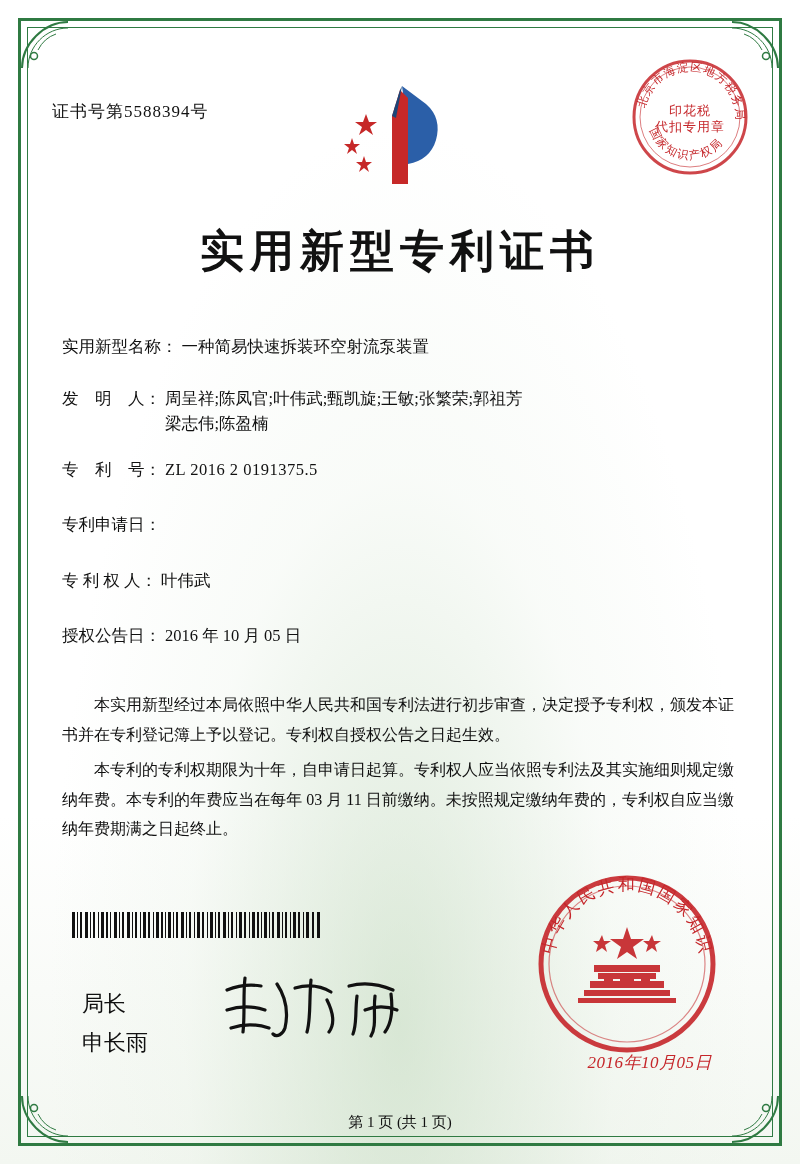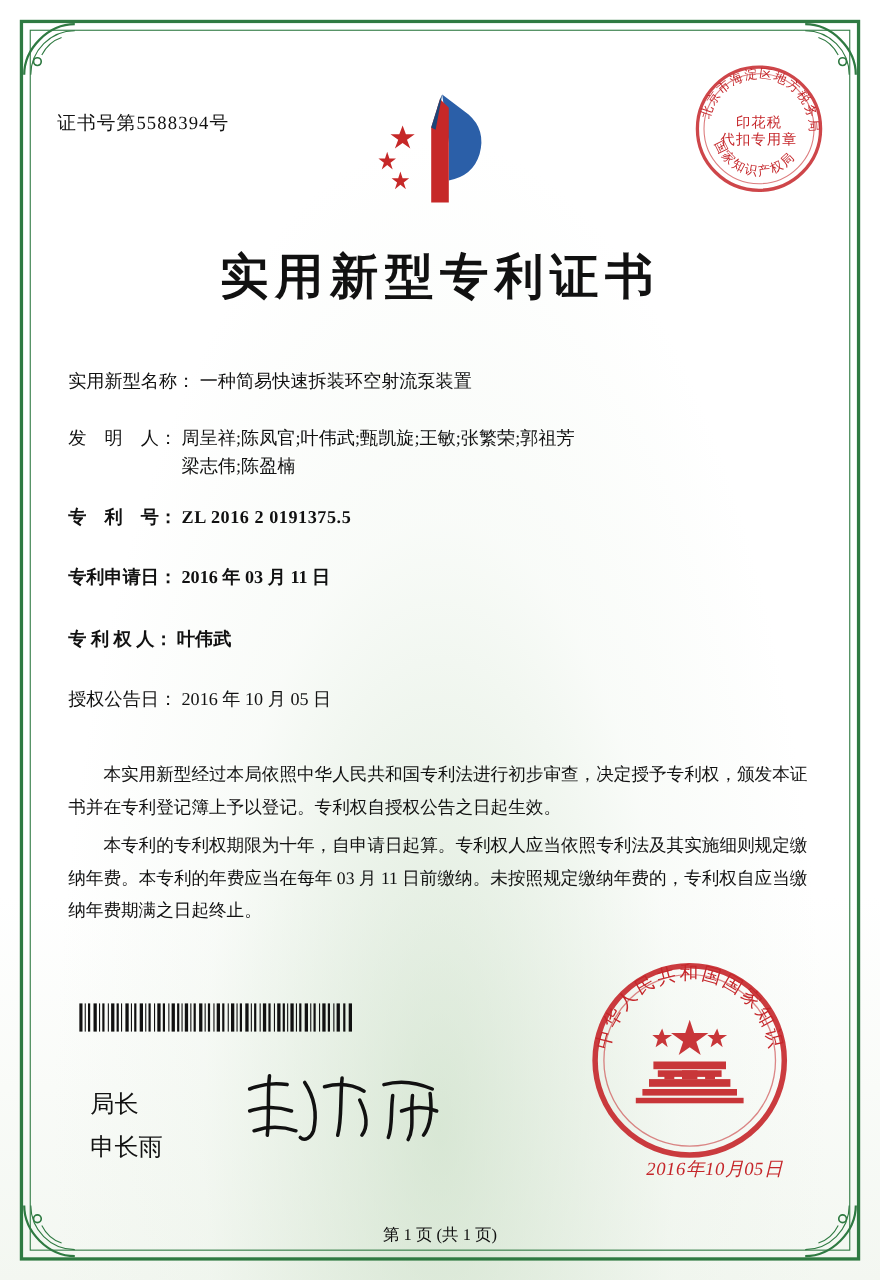--- a/index.html
+++ b/index.html
@@ -106,21 +106,21 @@
   }
   .field-value {
     flex: 1 1 auto;
     padding-left: 4px;
     word-break: break-all;
   }
   .field-value .line2 { display: block; }
   .mono-ish { letter-spacing: 0.5px; }
 
   .row-inventors { margin-bottom: 20px; }
-  .row-tall { margin-bottom: 30px; font-weight: bold; }
+  .row-tall { margin-bottom: 30px; }
 
   
   .paras {
     position: absolute;
     left: 62px; top: 690px;
     width: 676px;
     font-size: 16px;
     line-height: 1.85;
     color: #111;
     text-align: justify;
@@ -275,21 +275,20 @@
       </div>
     </div>
 
     <div class="field-row row-tall">
       <div class="field-label">专　利　号：</div>
       <div class="field-value mono-ish">ZL 2016 2 0191375.5</div>
     </div>
 
     <div class="field-row row-tall">
       <div class="field-label">专利申请日：</div>
-      <div class="field-value">2016 年 03 月 11 日</div>
     </div>
 
     <div class="field-row row-tall">
       <div class="field-label">专 利 权 人：</div>
       <div class="field-value">叶伟武</div>
     </div>
 
     <div class="field-row">
       <div class="field-label">授权公告日：</div>
       <div class="field-value">2016 年 10 月 05 日</div>

